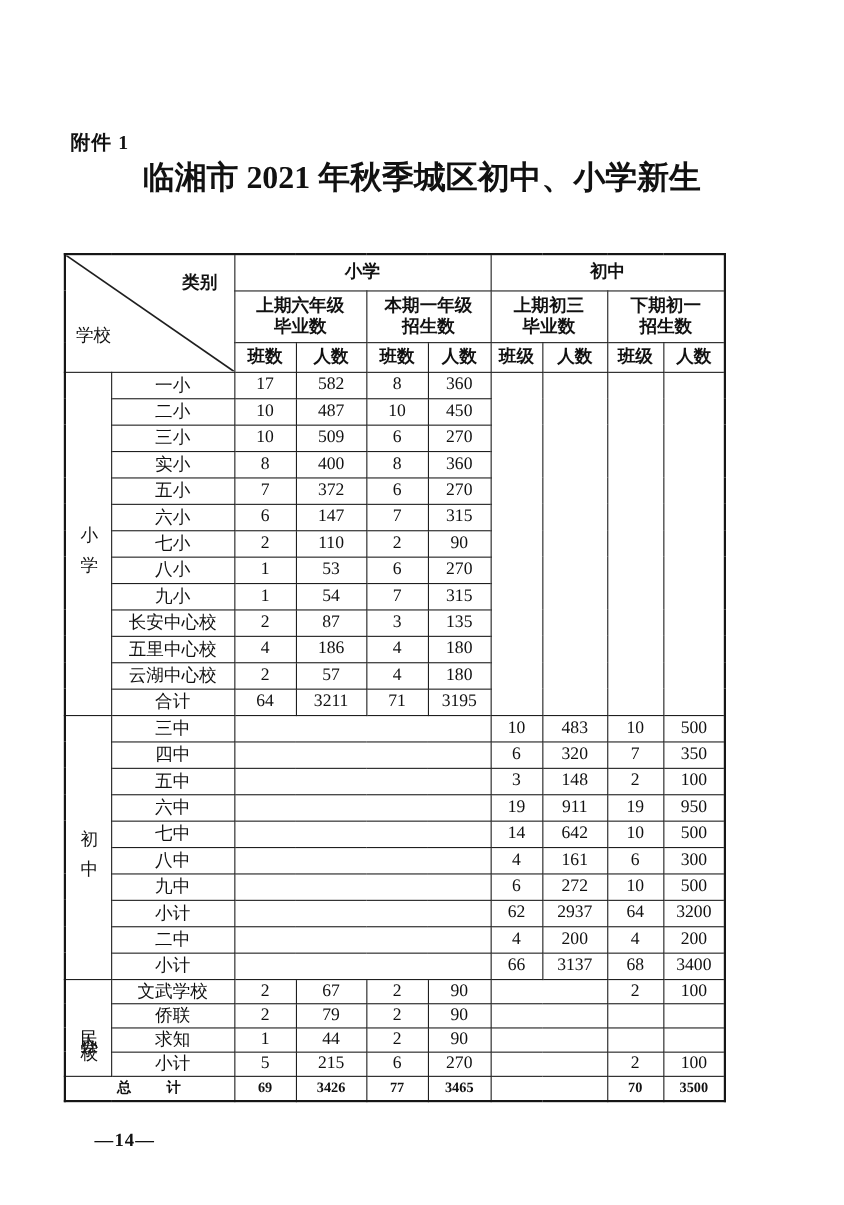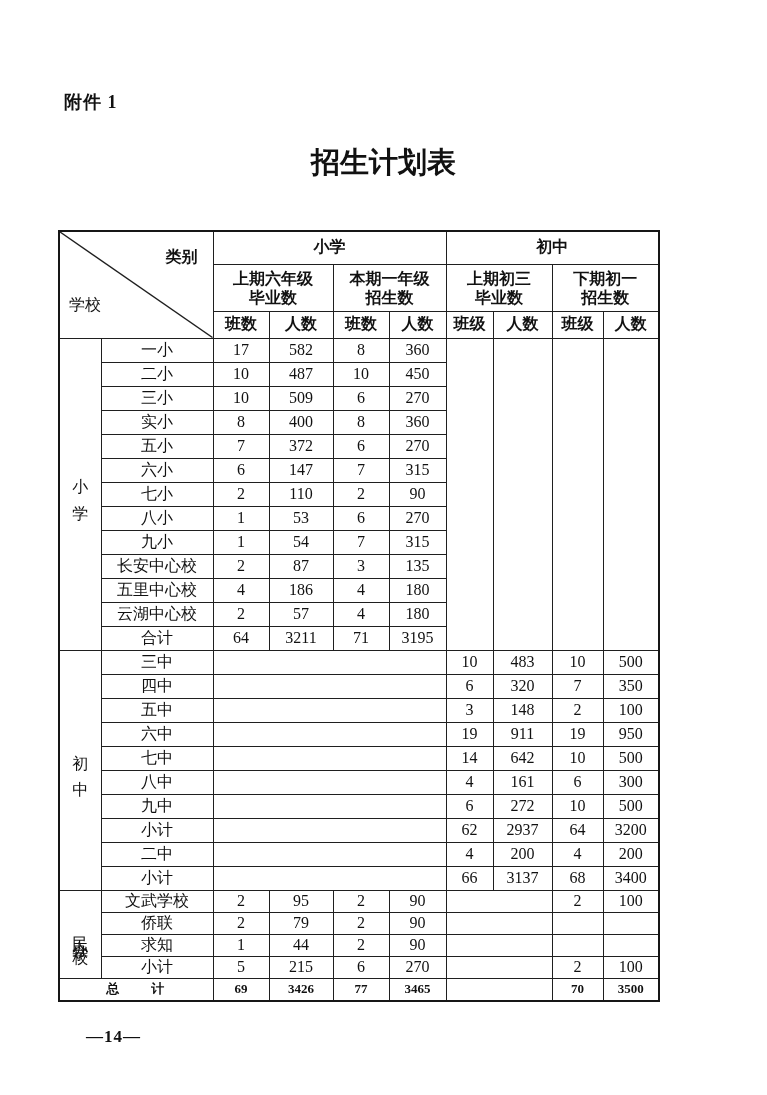--- a/index.html
+++ b/index.html
@@ -3,21 +3,21 @@
 <meta charset="utf-8">
 <style>
   * { margin:0; padding:0; box-sizing:border-box; }
   html,body { background:#ffffff; }
   body {
     width:767px; height:1095px; position:relative;
     font-family:"Liberation Serif","DejaVu Serif",serif;
     color:#111;
   }
   .attachment {
-    position:absolute; left:64px; top:90px;
+    position:absolute; left:64px; top:117px;
     font-size:18px; font-weight:bold; letter-spacing:1px;
   }
   .title {
     position:absolute; left:0; top:144px; width:100%;
     text-align:center; font-weight:bold; font-size:29px; line-height:37px;
   }
   table.plan {
     position:absolute; left:58px; top:230px; width:601px;
     border-collapse:collapse; table-layout:fixed;
     border:2px solid #161616;
@@ -61,21 +61,21 @@
     position:absolute; left:86px; top:1027px;
     font-size:17px; font-weight:bold; letter-spacing:1px;
   }
 </style>
 </head>
 <body>
 
 <div class="attachment">附件 1</div>
 
 <div class="title">
-  <div>招生计划表</div>
+  <div>临湘市 2021 年秋季城区初中、小学新生</div>
 </div>
 
 <table class="plan">
   <colgroup>
     <col style="width:42px">
       <col style="width:112px">
     <col style="width:56px">
       <col style="width:64px">
       <col style="width:56px">
       <col style="width:57px">
@@ -294,21 +294,21 @@
     <td class="num">66</td>
     <td class="num">3137</td>
     <td class="num">68</td>
     <td class="num">3400</td>
   </tr>
 
   <tr class="pv">
     <td rowspan="4"><span class="vlab tight">民办学校</span></td>
     <td class="name">文武学校</td>
     <td class="num">2</td>
-    <td class="num">95</td>
+    <td class="num">67</td>
     <td class="num">2</td>
     <td class="num">90</td>
     <td colspan="2"></td>
     <td class="num">2</td>
     <td class="num">100</td>
   </tr>
   <tr class="pv">
     <td class="name">侨联</td>
     <td class="num">2</td>
     <td class="num">79</td>

